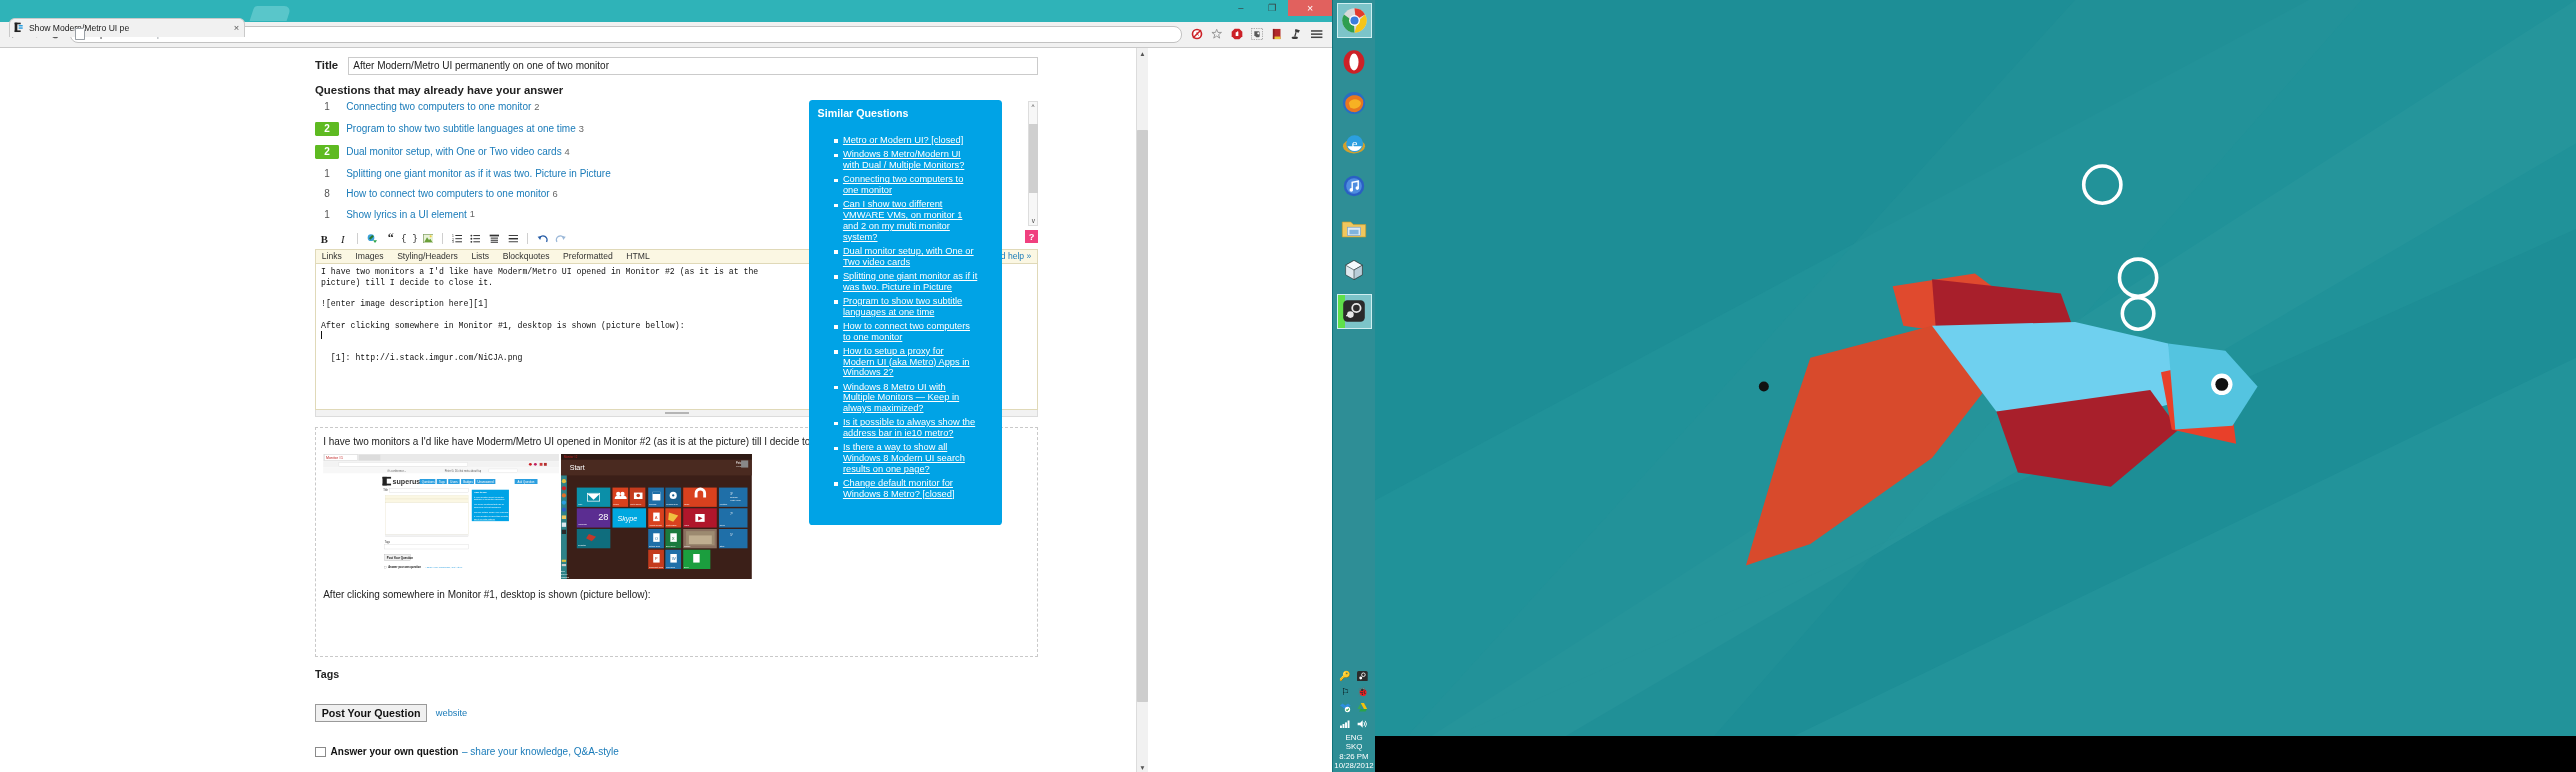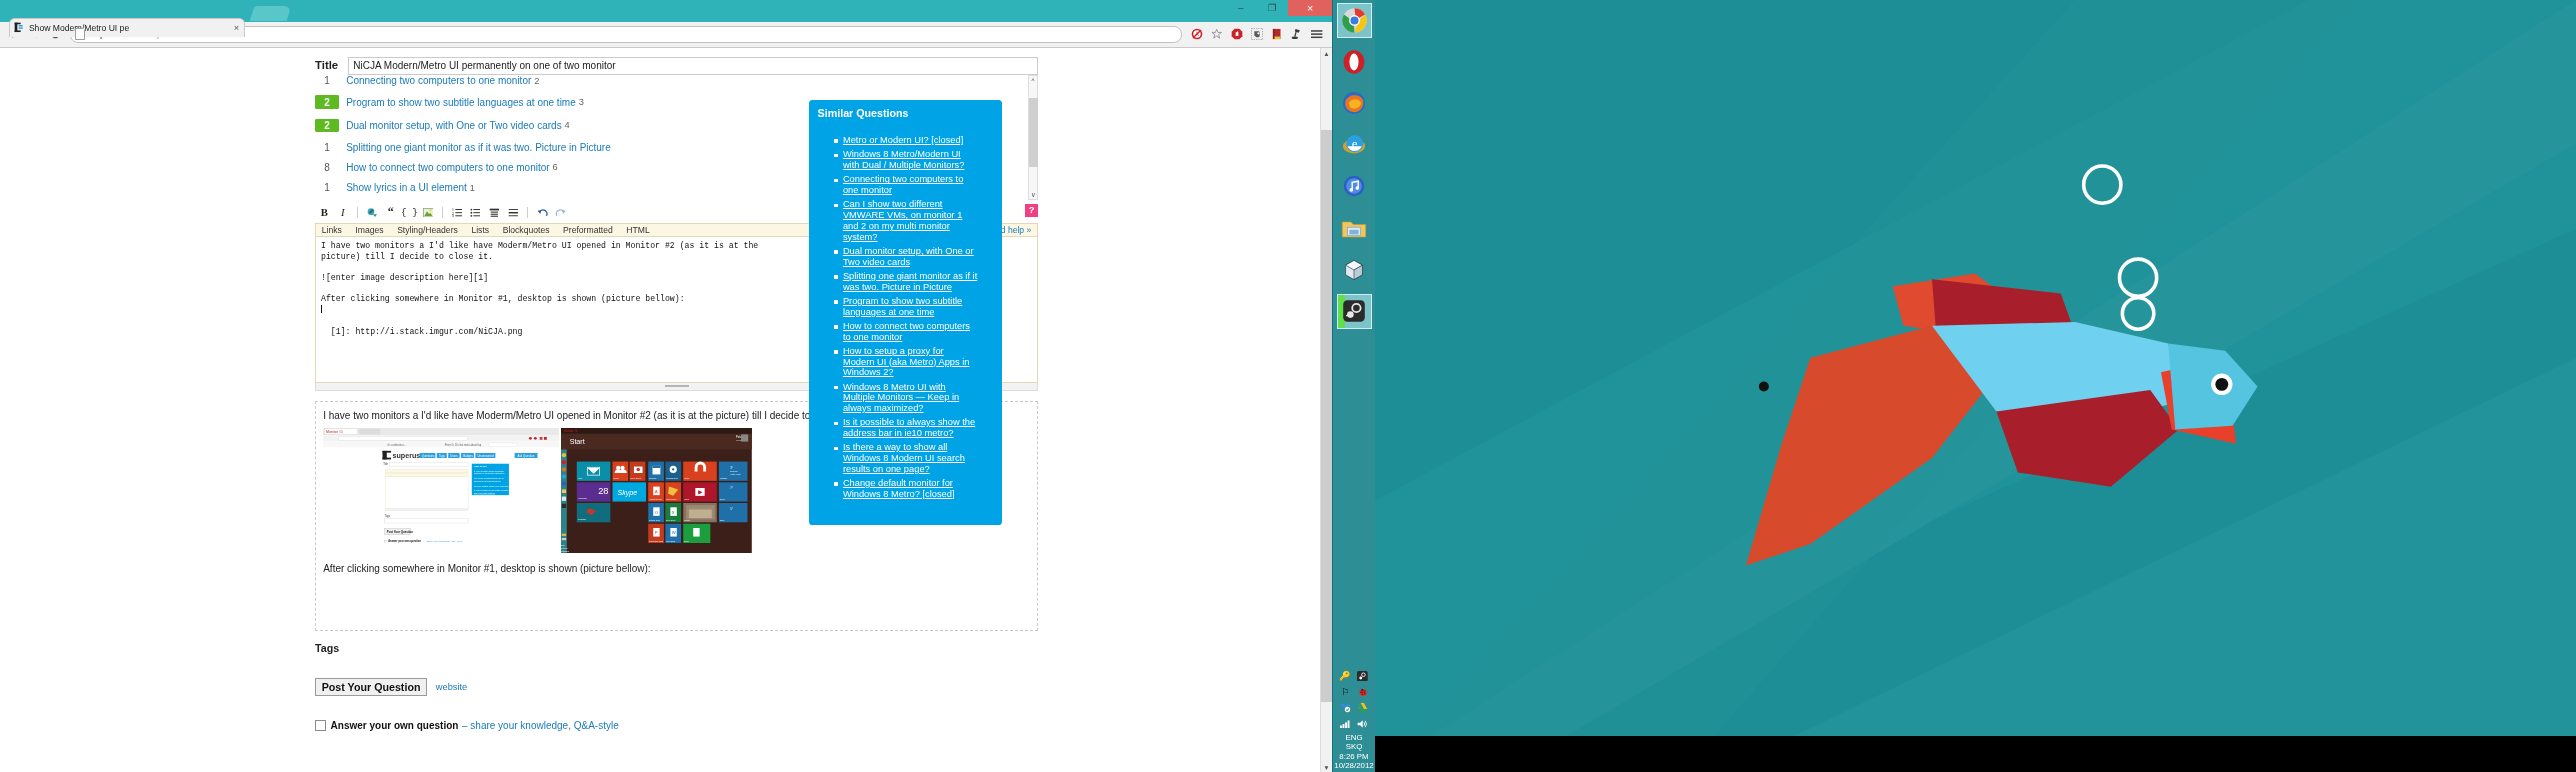--- a/index.html
+++ b/index.html
@@ -51,21 +51,21 @@
     font-size:12px;color:#5a5a5a;margin-right:1.4px;}
   .navbtn.fwd{color:#b9b9b9;}
   #omnibox{flex:1 1 auto;height:17px;background:#fff;border:0.7px solid #c2c2c2;border-radius:8px;
     display:flex;align-items:center;padding:0 4.3px;margin:0 4.3px;box-sizing:border-box;}
   #omnibox .pageicon{width:7.9px;height:10px;border:0.7px solid #9aa0a6;border-radius:0.7px;margin-right:5px;background:#fff;position:relative;}
   #omnibox .pageicon:after{content:"";position:absolute;right:-0.7px;top:-0.7px;border-left:2.9px solid transparent;border-top:2.9px solid #fff;}
   .url{font-size:9.3px;color:#9aa0a6;white-space:nowrap;}
   .url b{color:#202124;font-weight:normal;}
   .tb-ic{width:18.6px;height:18.6px;display:flex;align-items:center;justify-content:center;margin-left:1.4px;}
   
-  #page{position:absolute;left:0;top:48px;width:1332px;height:725px;background:#fff;overflow:hidden;}
+  #page{position:absolute;left:0;top:48px;width:1148px;height:725px;background:#fff;overflow:hidden;}
   #pagescroll{position:absolute;right:0;top:0;width:11.4px;height:725px;background:#f1f1f1;border-left:0.7px solid #dcdcdc;}
   #pagescroll .arrow{height:11.4px;display:flex;align-items:center;justify-content:center;font-size:6.4px;color:#555;}
   #pagescroll .thumb{position:absolute;left:0;top:82px;width:11.4px;height:572px;background:#cdcdcd;border-radius:0.7px;}
   #content{position:absolute;left:315px;top:8.6px;width:723px;}
   .row-title{display:flex;align-items:flex-start;}
   .lbl{font-size:11.4px;font-weight:bold;color:#222;width:33px;padding-top:2.9px;}
   .title-input{flex:1 1 auto;height:18.6px;border:0.7px solid #cbcbcb;background:#fff;
     font-size:10px;color:#222;padding:0 4.3px;box-sizing:border-box;
     display:flex;align-items:center;font-family:"Liberation Sans",sans-serif;}
   h2.sub{font-size:11.4px;font-weight:bold;color:#222;margin:8.6px 0 5.7px 0;}
@@ -363,23 +363,24 @@
     <div id="pagescroll">
       <div class="arrow">▲</div>
       <div class="thumb"></div>
       <div class="arrow" style="position:absolute;bottom:0;width:11.4px;">▼</div>
     </div>
 
     <div id="content">
 
       <div class="row-title">
         <div class="lbl">Title</div>
-        <div class="title-input">NiCJA Modern/Metro UI permanently on one of two monitor</div>
-      </div>
-
+        <div class="title-input">After Modern/Metro UI permanently on one of two monitor</div>
+      </div>
+
+      <h2 class="sub">Questions that may already have your answer</h2>
 
       <div id="similar-list">
         <div class="inner-scroll">
           <div class="ia">^</div>
           <div class="ith"></div>
           <div class="ia" style="position:absolute;bottom:0;width:8.6px;">v</div>
         </div>
         <div id="similar-rows">
             <div class="q-row">
               <div class="q-votes">1</div>

